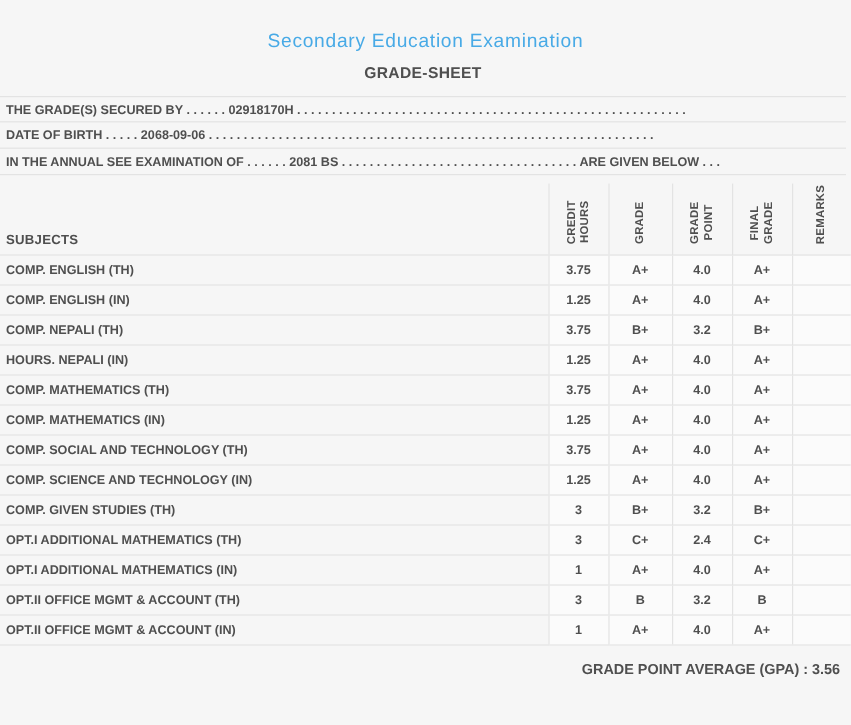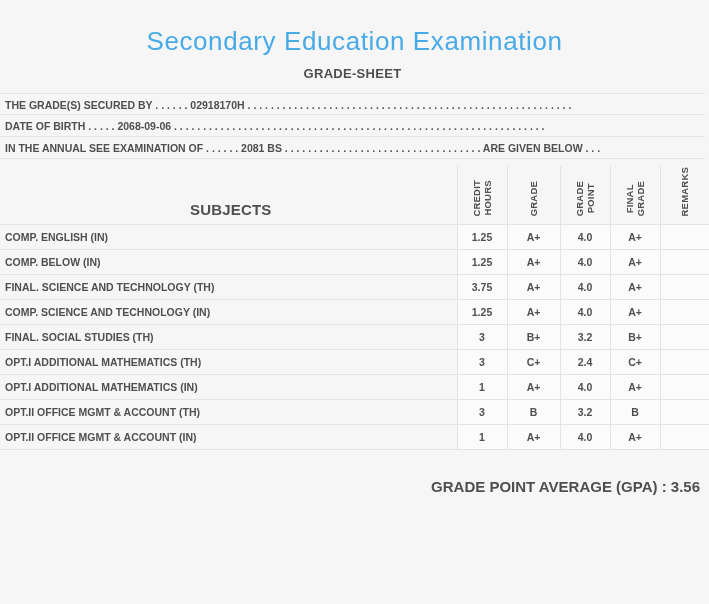--- a/index.html
+++ b/index.html
@@ -14,21 +14,21 @@
     width:709px;height:604px;overflow:hidden;
     background:var(--bg);
     color:var(--text);
     font-family:"Liberation Sans", sans-serif;
   }
   .sheet{width:709px;height:604px;}
   .title{
     margin:26px 0 0 0;
     text-align:center;
     color:var(--accent);
-    font-size:26px;
+    font-size:16px;
     font-weight:400;
     letter-spacing:0.6px;
   }
   .subtitle{
     margin:9px 4px 12px 0;
     text-align:center;
     font-size:13px;
     font-weight:700;
     letter-spacing:0.3px;
   }
@@ -43,23 +43,23 @@
   .info-line:first-child{border-top:1px solid var(--border);}
   table.grades{
     width:709px;
     border-collapse:collapse;
     table-layout:fixed;
     margin-top:7px;
   }
   thead tr{height:50px;}
   thead th{vertical-align:bottom;font-weight:700;}
   th.subjects{
-    text-align:center;
+    text-align:left;
     padding:0 0 6px 5px;
-    font-size:15px;
+    font-size:11px;
     letter-spacing:0.2px;
   }
   th.vcell{
     border-left:1px solid var(--border);
     text-align:center;
     padding-bottom:4px;
   }
   .vhead{
     display:inline-block;
     writing-mode:vertical-rl;
@@ -73,24 +73,24 @@
   tbody tr{height:25px;}
   tbody td{
     border-top:1px solid var(--border);
     font-size:10.5px;
     font-weight:700;
   }
   tbody tr:last-child td{border-bottom:1px solid var(--border);}
   td.subject{text-align:left;padding-left:5px;}
   td.val{border-left:1px solid var(--border);text-align:center;background:#fbfbfb;}
   .gpa{
-    margin-top:28px;
+    margin-top:13px;
     text-align:right;
     padding-right:9px;
-    font-size:15px;
+    font-size:12px;
     font-weight:700;
     padding-left:28px;
   }
 </style>
 </head>
 <body>
 
 <div class="sheet">
 
   <h1 class="title">Secondary Education Examination</h1>
@@ -118,62 +118,94 @@
 HOURS</span></th>
         <th class="vcell"><span class="vhead">GRADE</span></th>
         <th class="vcell"><span class="vhead">GRADE
 POINT</span></th>
         <th class="vcell"><span class="vhead">FINAL
 GRADE</span></th>
         <th class="vcell"><span class="vhead">REMARKS</span></th>
       </tr>
     </thead>
     <tbody id="rows-body">
+  <tr>
+    <td class="subject">COMP. ENGLISH (TH)</td>
+    <td class="val">3.75</td>
+    <td class="val">A+</td>
+    <td class="val">4.0</td>
+    <td class="val">A+</td>
+    <td class="val"></td>
+  </tr>
 
   <tr>
     <td class="subject">COMP. ENGLISH (IN)</td>
     <td class="val">1.25</td>
     <td class="val">A+</td>
     <td class="val">4.0</td>
     <td class="val">A+</td>
     <td class="val"></td>
   </tr>
 
-
-  <tr>
-    <td class="subject">COMP. BELOW (IN)</td>
-    <td class="val">1.25</td>
-    <td class="val">A+</td>
-    <td class="val">4.0</td>
-    <td class="val">A+</td>
-    <td class="val"></td>
-  </tr>
-
-
-
-  <tr>
-    <td class="subject">FINAL. SCIENCE AND TECHNOLOGY (TH)</td>
+  <tr>
+    <td class="subject">COMP. NEPALI (TH)</td>
+    <td class="val">3.75</td>
+    <td class="val">B+</td>
+    <td class="val">3.2</td>
+    <td class="val">B+</td>
+    <td class="val"></td>
+  </tr>
+
+  <tr>
+    <td class="subject">HOURS. NEPALI (IN)</td>
+    <td class="val">1.25</td>
+    <td class="val">A+</td>
+    <td class="val">4.0</td>
+    <td class="val">A+</td>
+    <td class="val"></td>
+  </tr>
+
+  <tr>
+    <td class="subject">COMP. MATHEMATICS (TH)</td>
+    <td class="val">3.75</td>
+    <td class="val">A+</td>
+    <td class="val">4.0</td>
+    <td class="val">A+</td>
+    <td class="val"></td>
+  </tr>
+
+  <tr>
+    <td class="subject">COMP. MATHEMATICS (IN)</td>
+    <td class="val">1.25</td>
+    <td class="val">A+</td>
+    <td class="val">4.0</td>
+    <td class="val">A+</td>
+    <td class="val"></td>
+  </tr>
+
+  <tr>
+    <td class="subject">COMP. SOCIAL AND TECHNOLOGY (TH)</td>
     <td class="val">3.75</td>
     <td class="val">A+</td>
     <td class="val">4.0</td>
     <td class="val">A+</td>
     <td class="val"></td>
   </tr>
 
   <tr>
     <td class="subject">COMP. SCIENCE AND TECHNOLOGY (IN)</td>
     <td class="val">1.25</td>
     <td class="val">A+</td>
     <td class="val">4.0</td>
     <td class="val">A+</td>
     <td class="val"></td>
   </tr>
 
   <tr>
-    <td class="subject">FINAL. SOCIAL STUDIES (TH)</td>
+    <td class="subject">COMP. GIVEN STUDIES (TH)</td>
     <td class="val">3</td>
     <td class="val">B+</td>
     <td class="val">3.2</td>
     <td class="val">B+</td>
     <td class="val"></td>
   </tr>
 
 
   <tr>
     <td class="subject">OPT.I ADDITIONAL MATHEMATICS (TH)</td>

